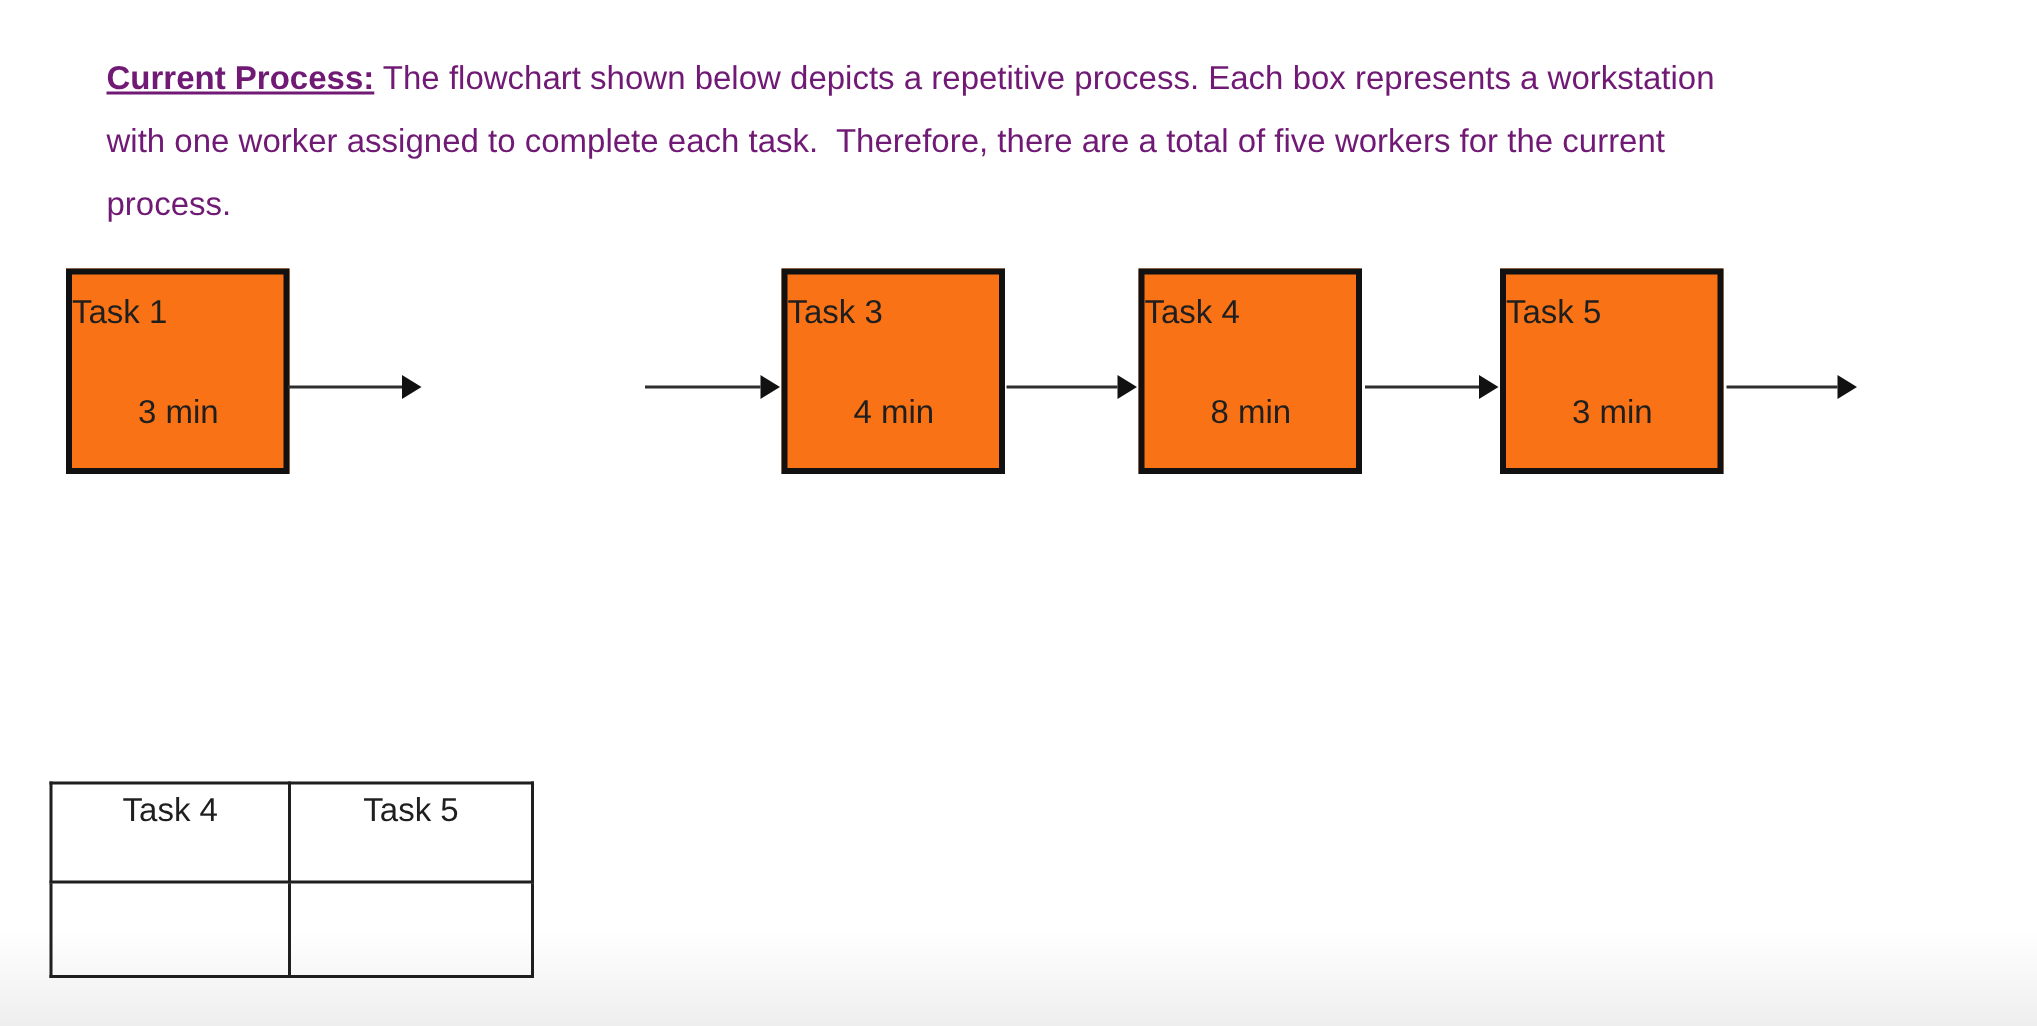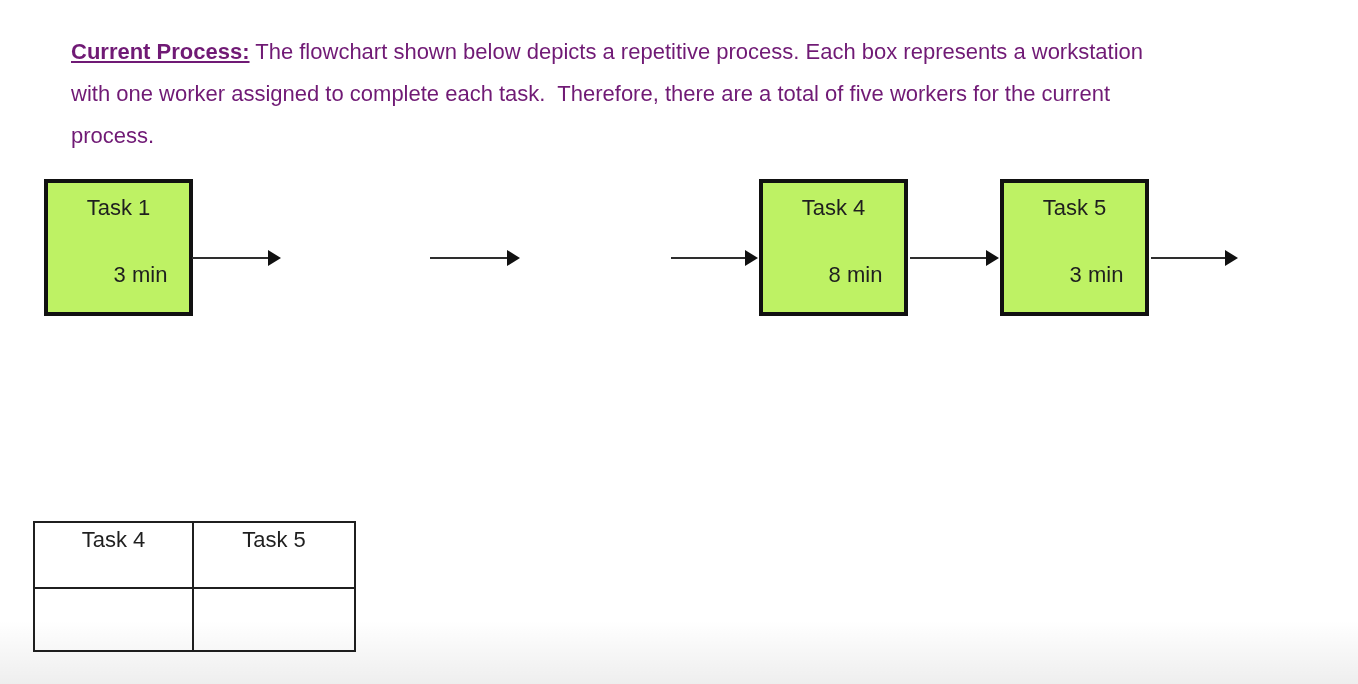--- a/index.html
+++ b/index.html
@@ -14,21 +14,21 @@
   
   .intro{
     position:absolute;left:60px;top:20px;width:1250px;
     margin:11px;font-size:22px;line-height:42px;
     white-space:pre-wrap;color:#701a75;
   }
   .lead{font-weight:bold;text-decoration:underline;}
   
   .tbox{
     position:absolute;top:179px;width:141px;height:129px;
-    border:4px solid #111;background:#bef264;text-align:center;
+    border:4px solid #111;background:#f97316;text-align:left;
   }
   .tname{position:absolute;top:12px;left:0;right:0;font-size:22px;}
   .ttime{position:absolute;top:79px;left:0;right:0;font-size:22px;padding-left:44px;}
   
   .arrow{position:absolute;top:257px;height:2px;background:#2e2e2e;}
   .arrow .head{
     position:absolute;right:-13px;top:-7px;width:0;height:0;
     border-left:13px solid #111;
     border-top:8px solid transparent;
     border-bottom:8px solid transparent;
@@ -60,20 +60,24 @@
 <body>
 
 <div id="page">
 
   <p class="intro"><b class="lead">Current Process:</b> <span>The flowchart shown below depicts a repetitive process. Each box represents a workstation</span><br><span>with one worker assigned to complete each task.  Therefore, there are a total of five workers for the current</span><br><span>process.</span></p>
 
   <div class="tbox" style="left:44px">
     <span class="tname">Task 1</span>
     <span class="ttime">3 min</span>
   </div>
+  <div class="tbox" style="left:521px">
+    <span class="tname">Task 3</span>
+    <span class="ttime">4 min</span>
+  </div>
   <div class="tbox" style="left:759px">
     <span class="tname">Task 4</span>
     <span class="ttime">8 min</span>
   </div>
   <div class="tbox" style="left:1000px">
     <span class="tname">Task 5</span>
     <span class="ttime">3 min</span>
   </div>
 
   <div class="arrow" style="left:192px;width:76px">

